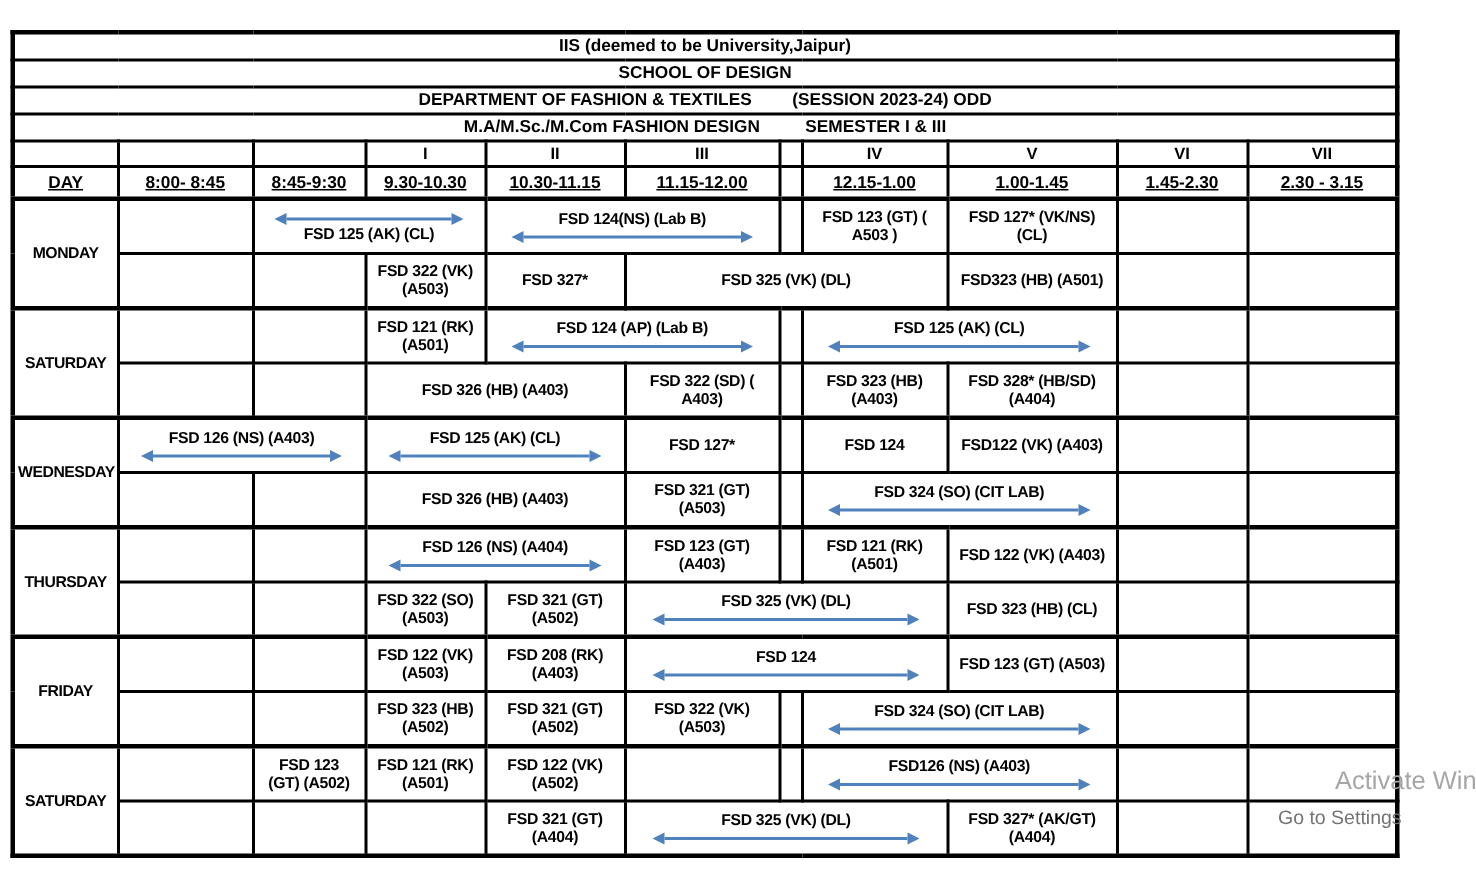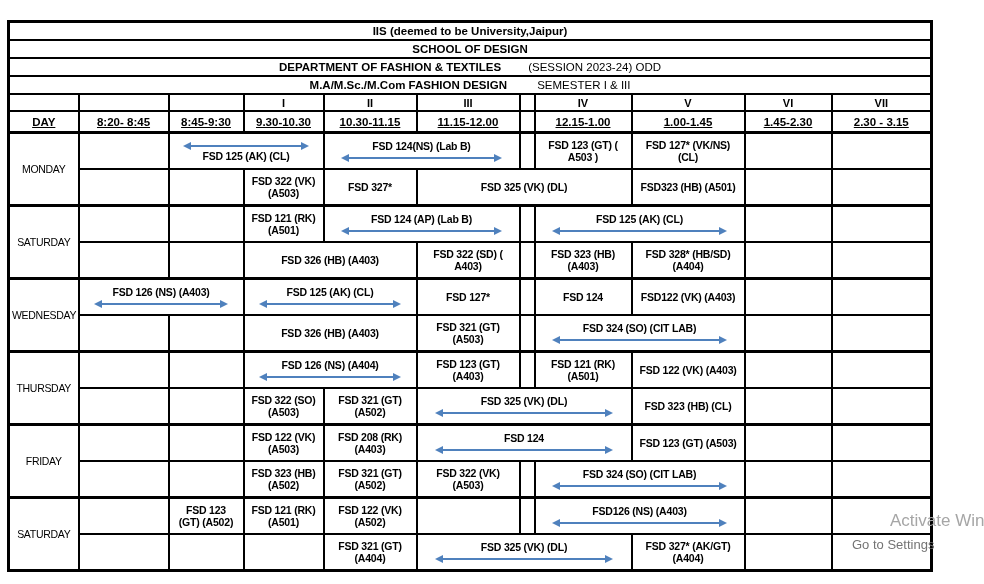--- a/index.html
+++ b/index.html
@@ -2,24 +2,24 @@
 <html><head>
 <meta charset="utf-8">
 <style>
   html,body{margin:0;padding:0;background:#fff;}
   .screen{position:relative;width:984px;height:584px;background:#ffffff;overflow:hidden;
           font-family:"Liberation Sans",sans-serif;color:#000;}
   table.tt{border-collapse:collapse;table-layout:fixed;position:absolute;left:7px;top:20px;
            width:923px;border:3px solid #000;}
   .tt td{border:2px solid #000;padding:0 5px;text-align:center;vertical-align:middle;overflow:hidden;}
   tr.trow td{height:16px;font-weight:bold;font-size:11.5px;padding:0;}
-  tr.trow .nrm{font-weight:normal;margin-left:27px;}
+  tr.trow .nrm{font-weight:bold;margin-left:27px;}
   tr.period td{height:15px;font-weight:bold;font-size:11px;padding:0;}
   tr.times td{height:19px;font-weight:bold;font-size:11.5px;padding:0;text-decoration:underline;}
-  td.day-name{font-weight:normal;font-size:10.5px;letter-spacing:-0.3px;padding:0 2px;}
+  td.day-name{font-weight:bold;font-size:10.5px;letter-spacing:-0.3px;padding:0 2px;}
   tr.day-first td{border-top-width:3px;}
   td.slot{font-weight:bold;font-size:10.5px;line-height:12px;letter-spacing:-0.2px;height:34px;}
   .ct{width:100%;}
   .arrow{display:flex;align-items:center;width:88%;margin:1px auto 0;height:9px;}
   .ah{width:0;height:0;border-top:4px solid transparent;border-bottom:4px solid transparent;}
   .ah.l{border-right:8px solid var(--arrow,#4f81bd);}
   .ah.r{border-left:8px solid var(--arrow,#4f81bd);}
   .al{flex:1;height:2px;background:var(--arrow,#4f81bd);}
   .footer{position:absolute;left:8px;top:538px;width:912px;font-weight:bold;font-size:12px;
           line-height:23px;z-index:2;}
@@ -68,21 +68,21 @@
           <td>II</td>
           <td>III</td>
           <td></td>
           <td>IV</td>
           <td>V</td>
           <td>VI</td>
           <td>VII</td>
         </tr>
         <tr class="times">
           <td>DAY</td>
-          <td>8:20- 8:45</td>
+          <td>8:00- 8:45</td>
           <td>8:45-9:30</td>
           <td>9.30-10.30</td>
           <td>10.30-11.15</td>
           <td>11.15-12.00</td>
           <td></td>
           <td>12.15-1.00</td>
           <td>1.00-1.45</td>
           <td>1.45-2.30</td>
           <td>2.30 - 3.15</td>
         </tr>

